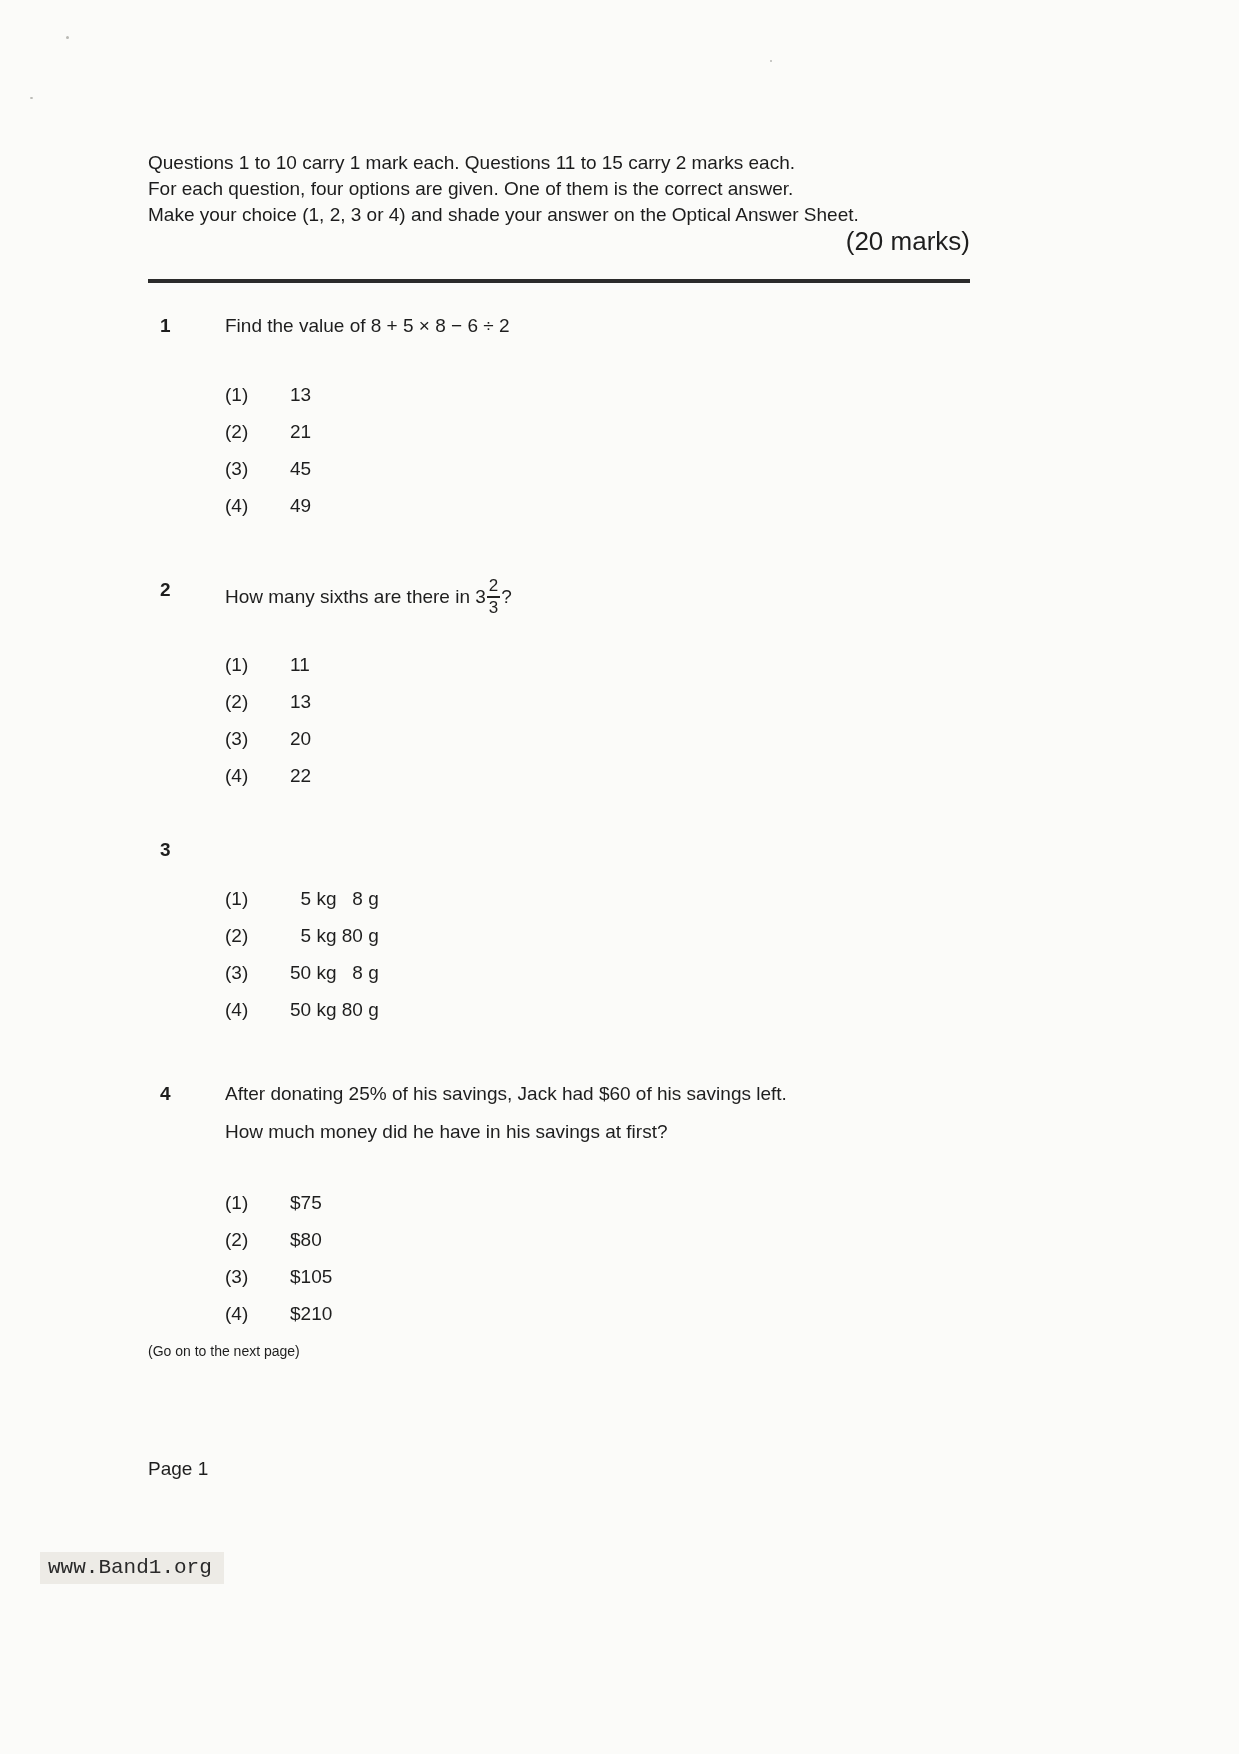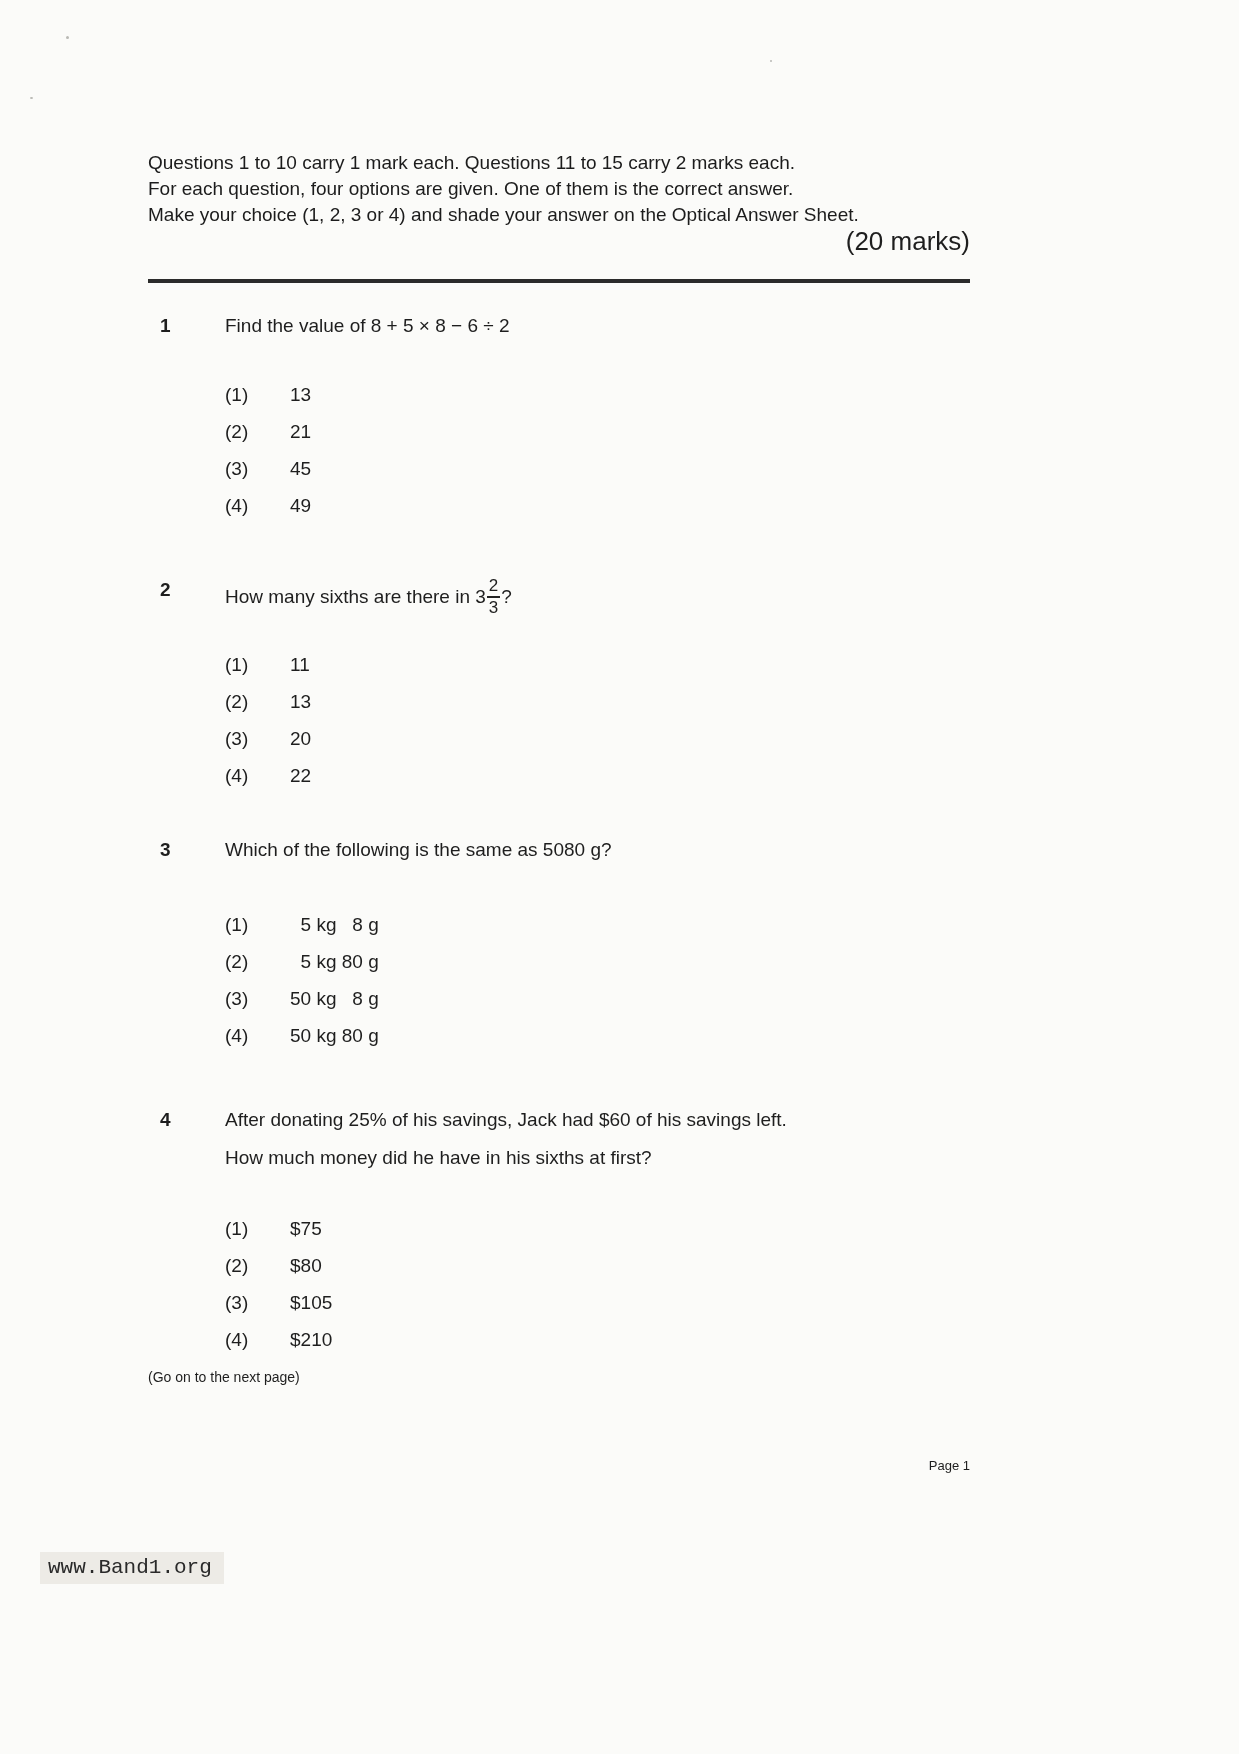--- a/index.html
+++ b/index.html
@@ -81,22 +81,22 @@
     margin-top: 4px;
     font-size: 14px;
     text-align: left;
   }
 
   .page-number {
     position: absolute;
     left: 148px;
     top: 1458px;
     width: 822px;
-    text-align: right;
-    font-size: 13px;
+    text-align: left;
+    font-size: 19px;
   }
 
   .watermark {
     position: absolute;
     left: 40px;
     top: 1552px;
     font-family: "Liberation Mono", "DejaVu Sans Mono", monospace;
     font-size: 21px;
     color: #2a2a2a;
     background: #edebe6;
@@ -182,21 +182,20 @@
             <span class="opt-label">(4)</span>
             <span class="opt-value">22</span>
           </div>
         </div>
       </div>
     </div>
 
     <div class="question q3">
       <div class="q-num">3</div>
       <div class="q-body">
-        <div class="q-text">Which of the following is the same as 5080 g?</div>
         <div class="options">
           <div class="option">
             <span class="opt-label">(1)</span>
             <span class="opt-value">  5 kg   8 g</span>
           </div>
           <div class="option">
             <span class="opt-label">(2)</span>
             <span class="opt-value">  5 kg 80 g</span>
           </div>
           <div class="option">
@@ -209,21 +208,21 @@
           </div>
         </div>
       </div>
     </div>
 
     <div class="question q4">
       <div class="q-num">4</div>
       <div class="q-body">
         <div class="q-text q-text-multiline">
           <div>After donating 25% of his savings, Jack had $60 of his savings left.</div>
-          <div>How much money did he have in his sixths at first?</div>
+          <div>How much money did he have in his savings at first?</div>
         </div>
         <div class="options">
           <div class="option">
             <span class="opt-label">(1)</span>
             <span class="opt-value">$75</span>
           </div>
           <div class="option">
             <span class="opt-label">(2)</span>
             <span class="opt-value">$80</span>
           </div>

